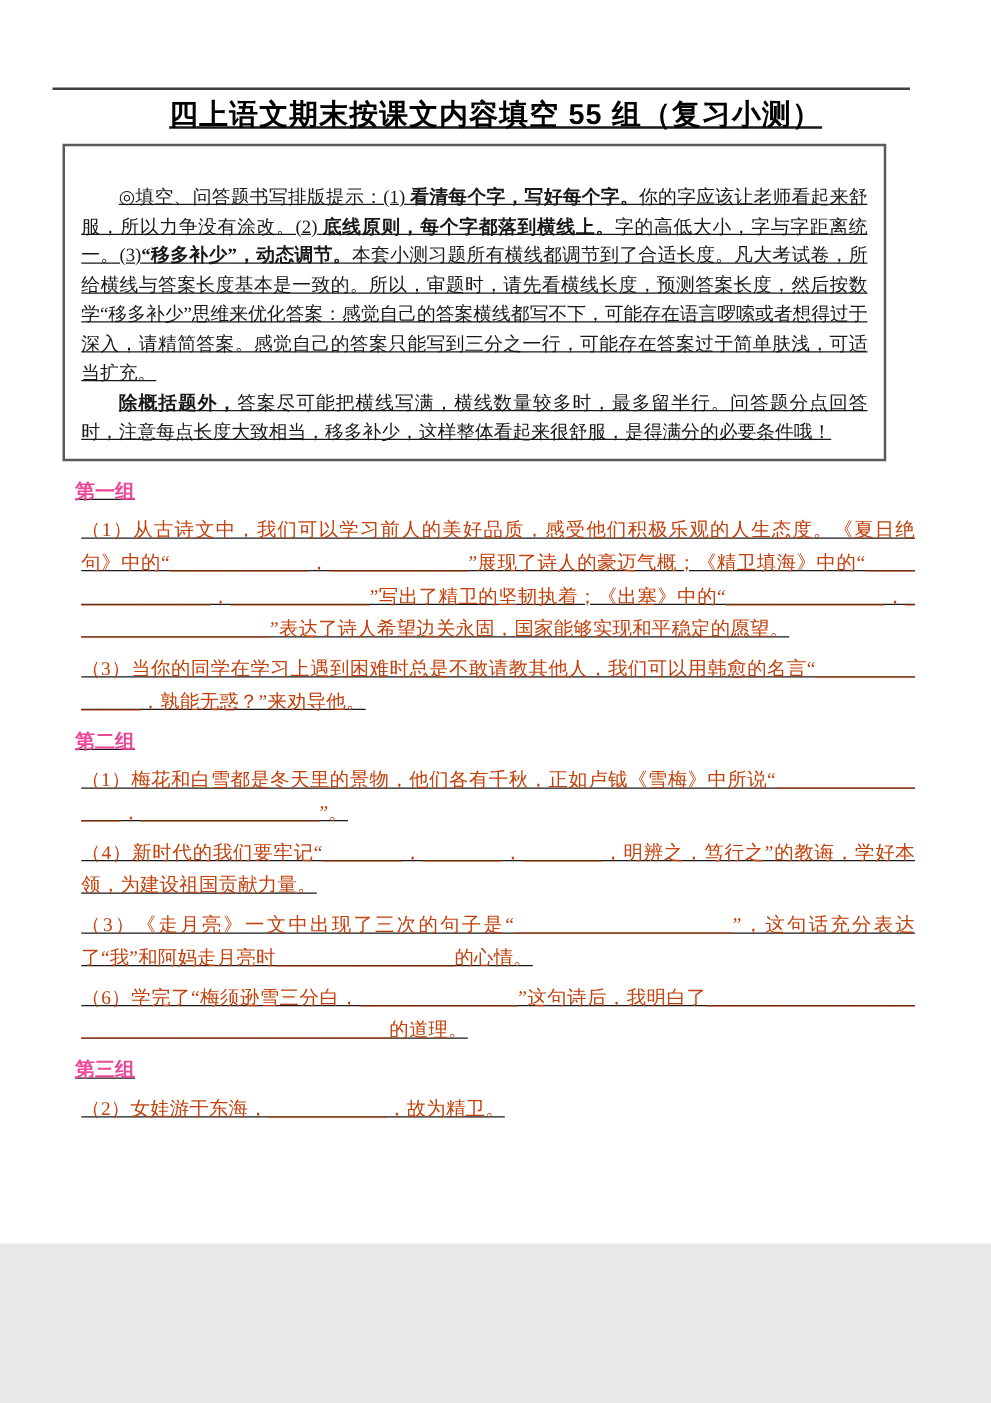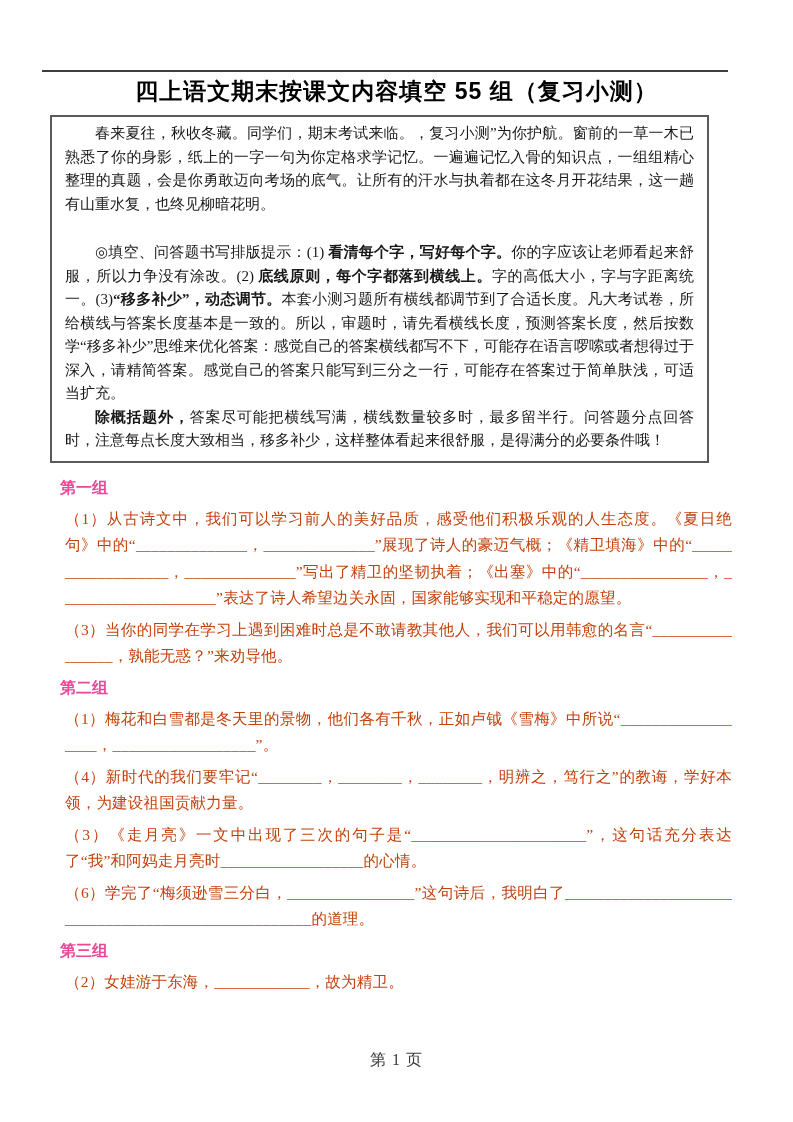--- a/index.html
+++ b/index.html
@@ -3,26 +3,27 @@
 <meta charset="utf-8">
 <style>
   html, body {
     margin: 0;
     padding: 0;
     background: #e8e8e8;
   }
   .page {
     position: relative;
     width: 793px;
-    height: 1122px;
+    height: 995px;
     margin: 0 auto;
     background: #ffffff;
     color: #1a1a1a;
     font-family: "Liberation Serif", "DejaVu Serif", serif;
     overflow: hidden;
+    text-decoration: underline;
   }
   .top-rule {
     position: absolute;
     left: 42px;
     top: 70px;
     width: 686px;
     height: 0;
     border-top: 2px solid #3f3f3f;
   }
   .title {
@@ -91,21 +92,20 @@
 </head>
 <body>
 
 <div class="page">
 
   <div class="top-rule"></div>
 
   <h1 class="title">四上语文期末按课文内容填空 55 组（复习小测）</h1>
 
   <div class="intro-box">
-    <p class="box-p">春来夏往，秋收冬藏。同学们，期末考试来临。，复习小测”为你护航。窗前的一草一木已熟悉了你的身影，纸上的一字一句为你定格求学记忆。一遍遍记忆入骨的知识点，一组组精心整理的真题，会是你勇敢迈向考场的底气。让所有的汗水与执着都在这冬月开花结果，这一趟有山重水复，也终见柳暗花明。</p>
     <p class="box-p gap"><span>◎填空、问答题书写排版提示：(1) </span><span class="bold">看清每个字，写好每个字。</span><span>你的字应该让老师看起来舒服，所以力争没有涂改。(2) </span><span class="bold">底线原则，每个字都落到横线上。</span><span>字的高低大小，字与字距离统一。(3)</span><span class="bold">“移多补少”，动态调节。</span><span>本套小测习题所有横线都调节到了合适长度。凡大考试卷，所给横线与答案长度基本是一致的。所以，审题时，请先看横线长度，预测答案长度，然后按数学“移多补少”思维来优化答案：感觉自己的答案横线都写不下，可能存在语言啰嗦或者想得过于深入，请精简答案。感觉自己的答案只能写到三分之一行，可能存在答案过于简单肤浅，可适当扩充。</span></p>
     <p class="box-p"><span class="bold">除概括题外，</span><span>答案尽可能把横线写满，横线数量较多时，最多留半行。问答题分点回答时，注意每点长度大致相当，移多补少，这样整体看起来很舒服，是得满分的必要条件哦！</span></p>
   </div>
 
   <div class="qa">
 
     <section>
       <h2 class="group-h">第一组</h2>
       <p class="q">（1）从古诗文中，我们可以学习前人的美好品质，感受他们积极乐观的人生态度。《夏日绝句》中的“______________，______________”展现了诗人的豪迈气概；《精卫填海》中的“__________________，______________”写出了精卫的坚韧执着；《出塞》中的“________________，____________________”表达了诗人希望边关永固，国家能够实现和平稳定的愿望。</p>
       <p class="q">（3）当你的同学在学习上遇到困难时总是不敢请教其他人，我们可以用韩愈的名言“________________，孰能无惑？”来劝导他。</p>

